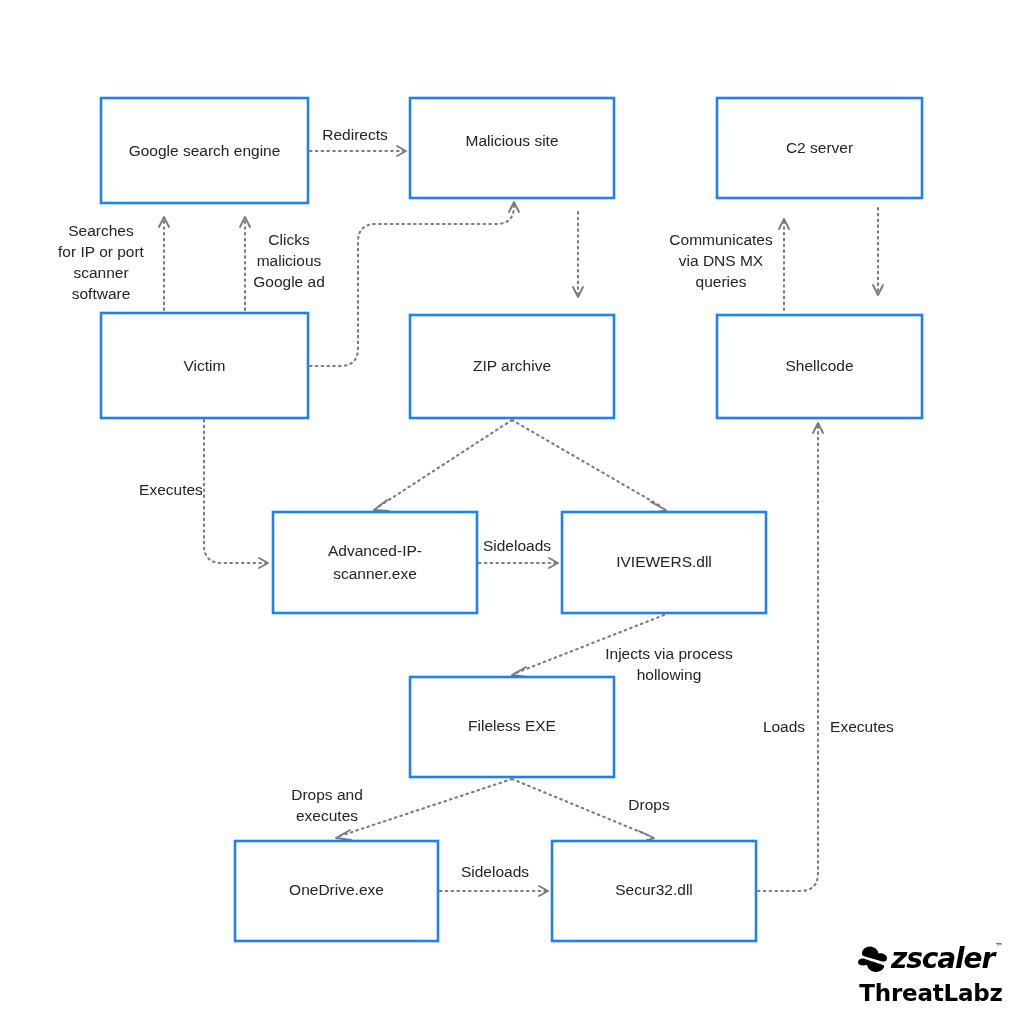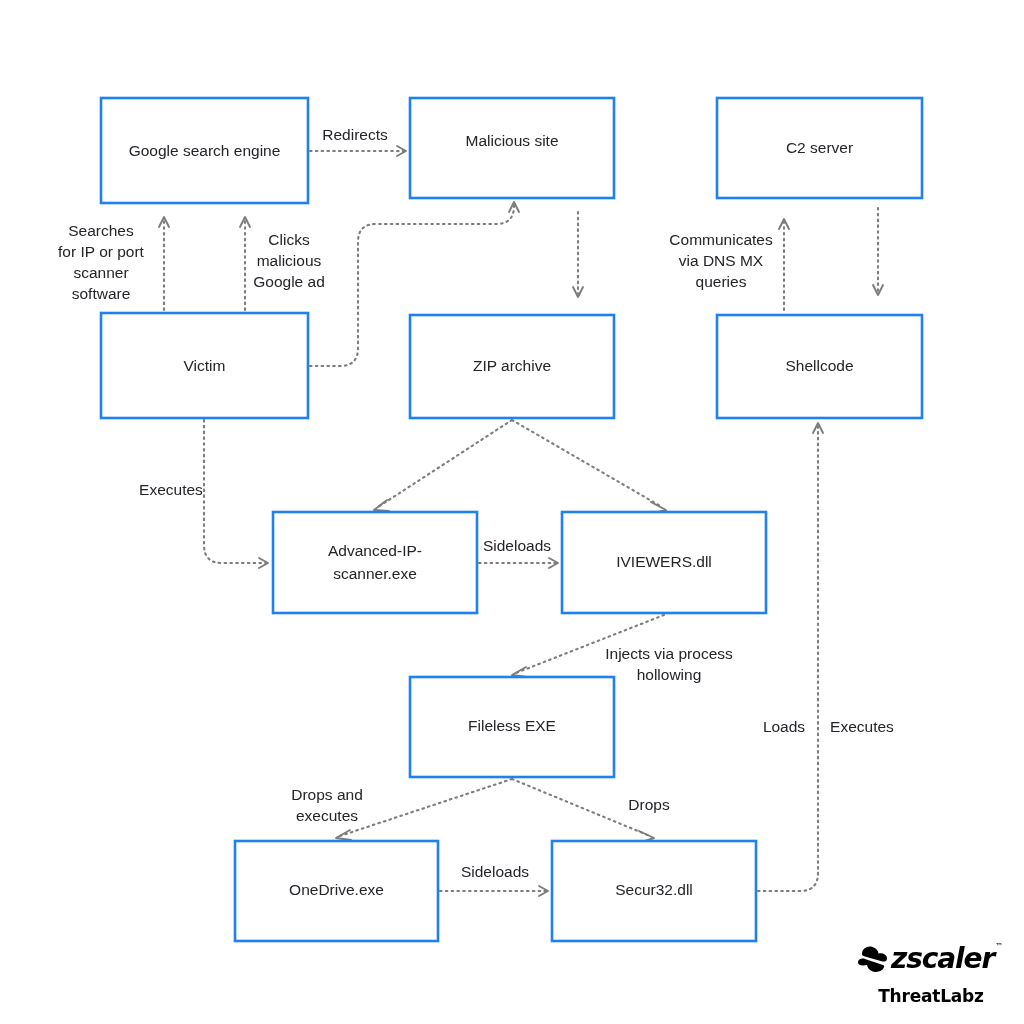--- a/index.html
+++ b/index.html
@@ -88,25 +88,25 @@
   #logo .tm {
     position: absolute;
     top: -2px;
     right: -8px;
     font-size: 8px;
     font-style: normal;
     font-weight: normal;
   }
   #logo .threatlabz {
     font-family: "DejaVu Sans", sans-serif;
-    font-size: 17px;
+    font-size: 23px;
     font-weight: bold;
     color: #000000;
     letter-spacing: -0.2px;
-    margin-top: 10px;
+    margin-top: 4px;
   }
 </style>
 </head>
 <body>
 
 <div id="diagram-root">
 
   <svg id="flow" viewBox="0 0 1024 1024">
 
     <g>

